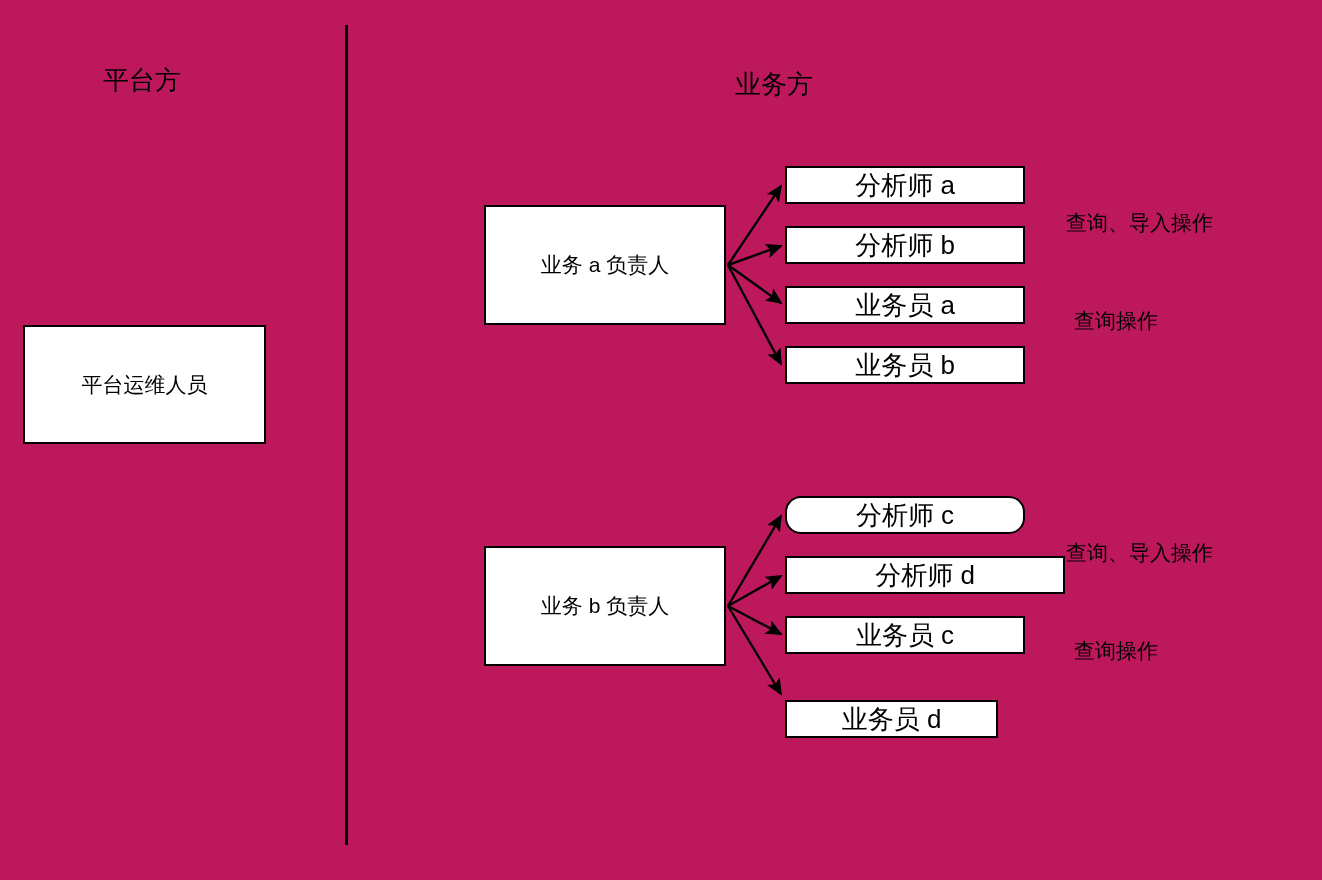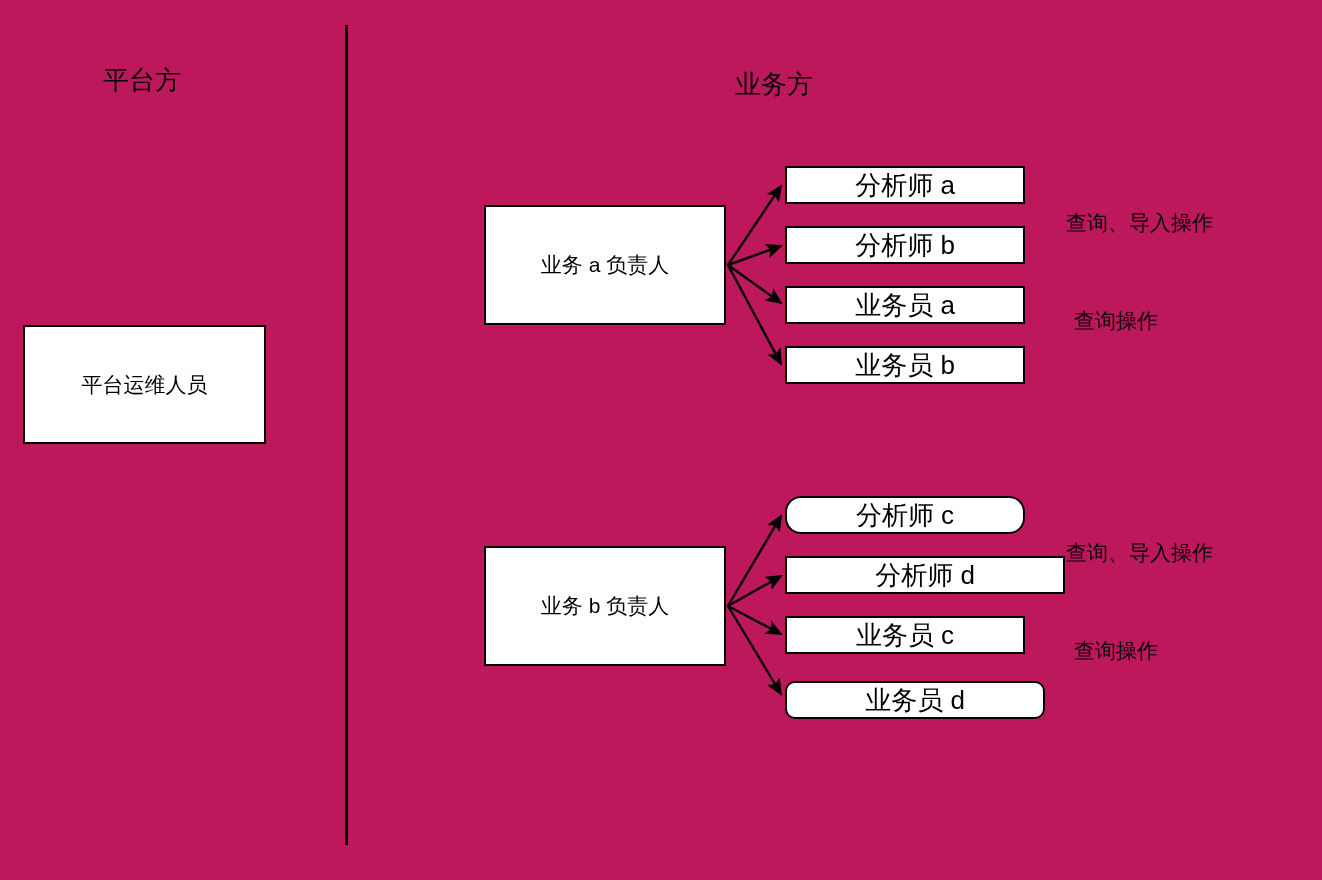--- a/index.html
+++ b/index.html
@@ -129,21 +129,21 @@
   </div>
 
   <div class="node-box role" style="left:785px; top:556px; width:280px; height:38px;">
     <span>分析师 d</span>
   </div>
 
   <div class="node-box role" style="left:785px; top:616px; width:240px; height:38px;justify-content:center;">
     <span>业务员 c</span>
   </div>
 
-  <div class="node-box role" style="left:785px; top:681px; width:260px; height:38px;border-radius:10px;">
+  <div class="node-box role" style="left:785px; top:700px; width:213px; height:38px;">
     <span>业务员 d</span>
   </div>
 
   <div class="side-label" style="left:1066px; top:542px;">查询、导入操作</div>
 
   <div class="side-label" style="left:1074px; top:640px;">查询操作</div>
 
 </div>
 
 </body></html>

